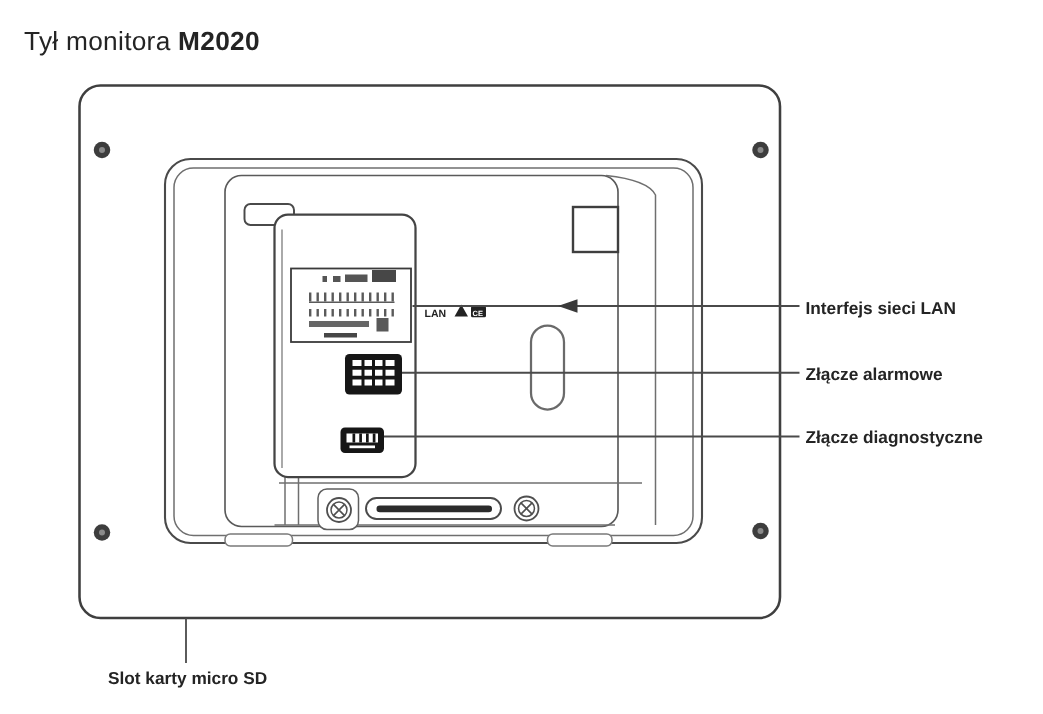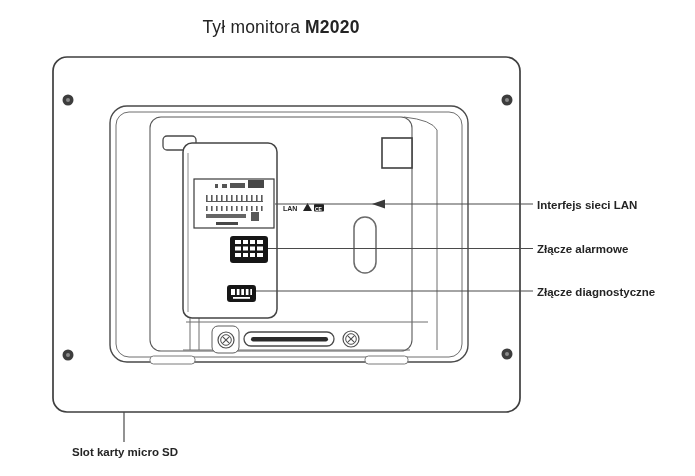--- a/index.html
+++ b/index.html
@@ -1,18 +1,18 @@
 <!DOCTYPE html>
 <html><head>
 <meta charset="utf-8">
 <style>
   html,body{margin:0;padding:0;background:#ffffff;}
   .page{position:relative;width:695px;height:476px;background:#fff;overflow:hidden;
         font-family:"Liberation Sans",sans-serif;}
-  .title{position:absolute;left:4px;top:17px;width:554px;text-align:center;
+  .title{position:absolute;left:16px;top:17px;width:554px;
          font-size:17.5px;color:#242424;letter-spacing:.2px;}
   .title .model{font-weight:700;margin-left:5px;}
   svg{position:absolute;left:0;top:0;}
   svg text.callout{font-family:"Liberation Sans",sans-serif;font-size:11.5px;font-weight:700;}
   svg text.mark{font-family:"Liberation Sans",sans-serif;font-weight:700;}
 </style>
 </head>
 <body>
 
 <div class="page">

